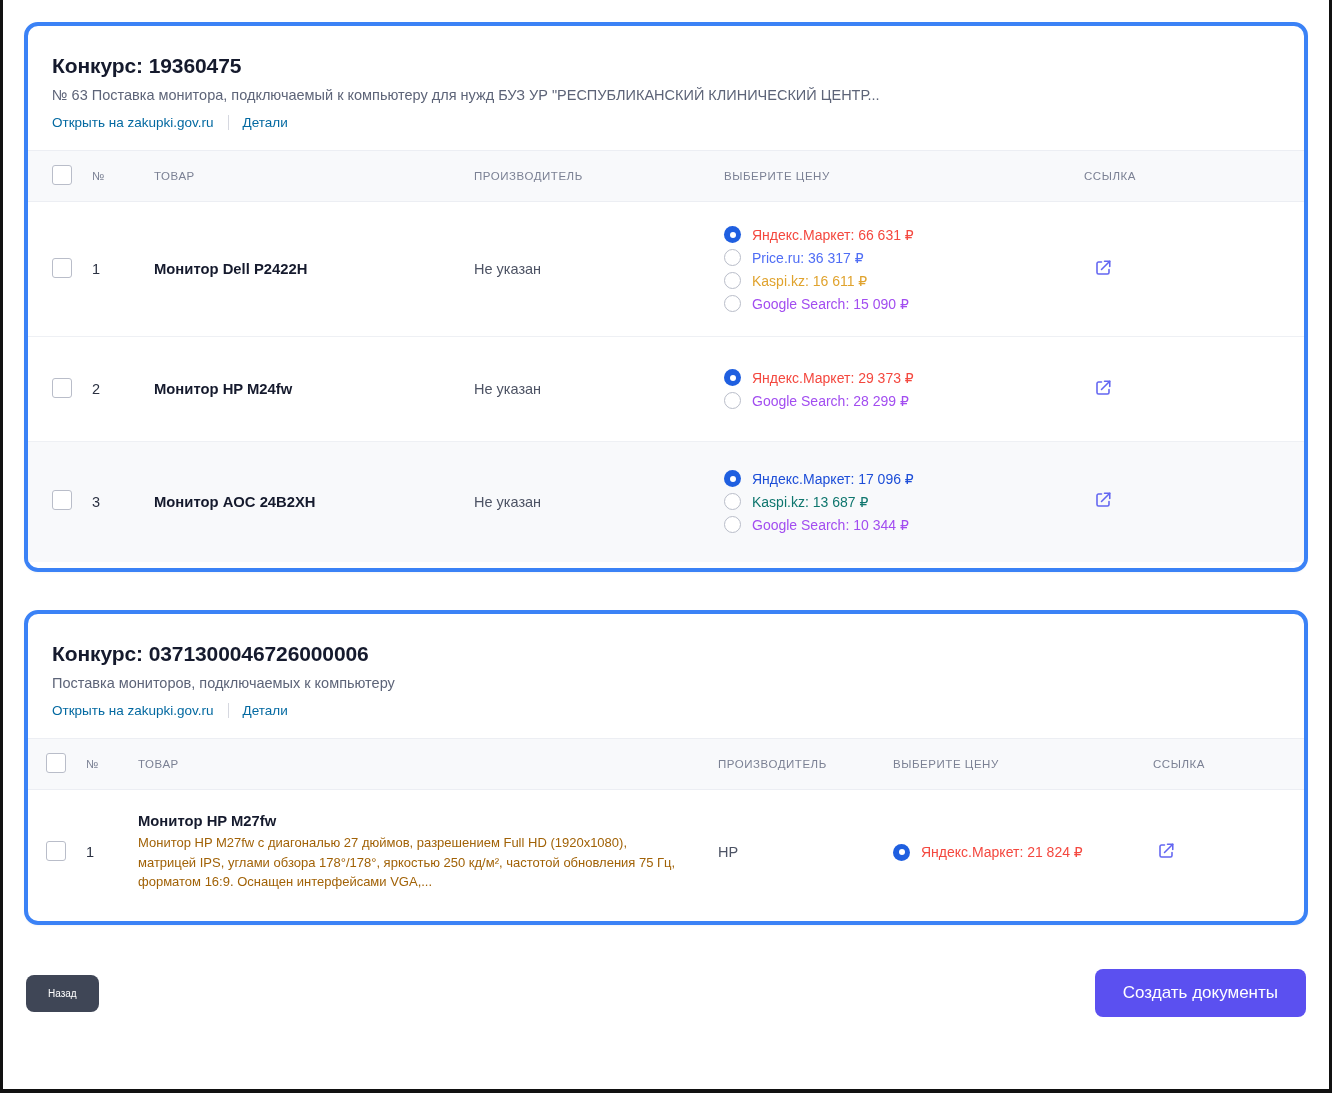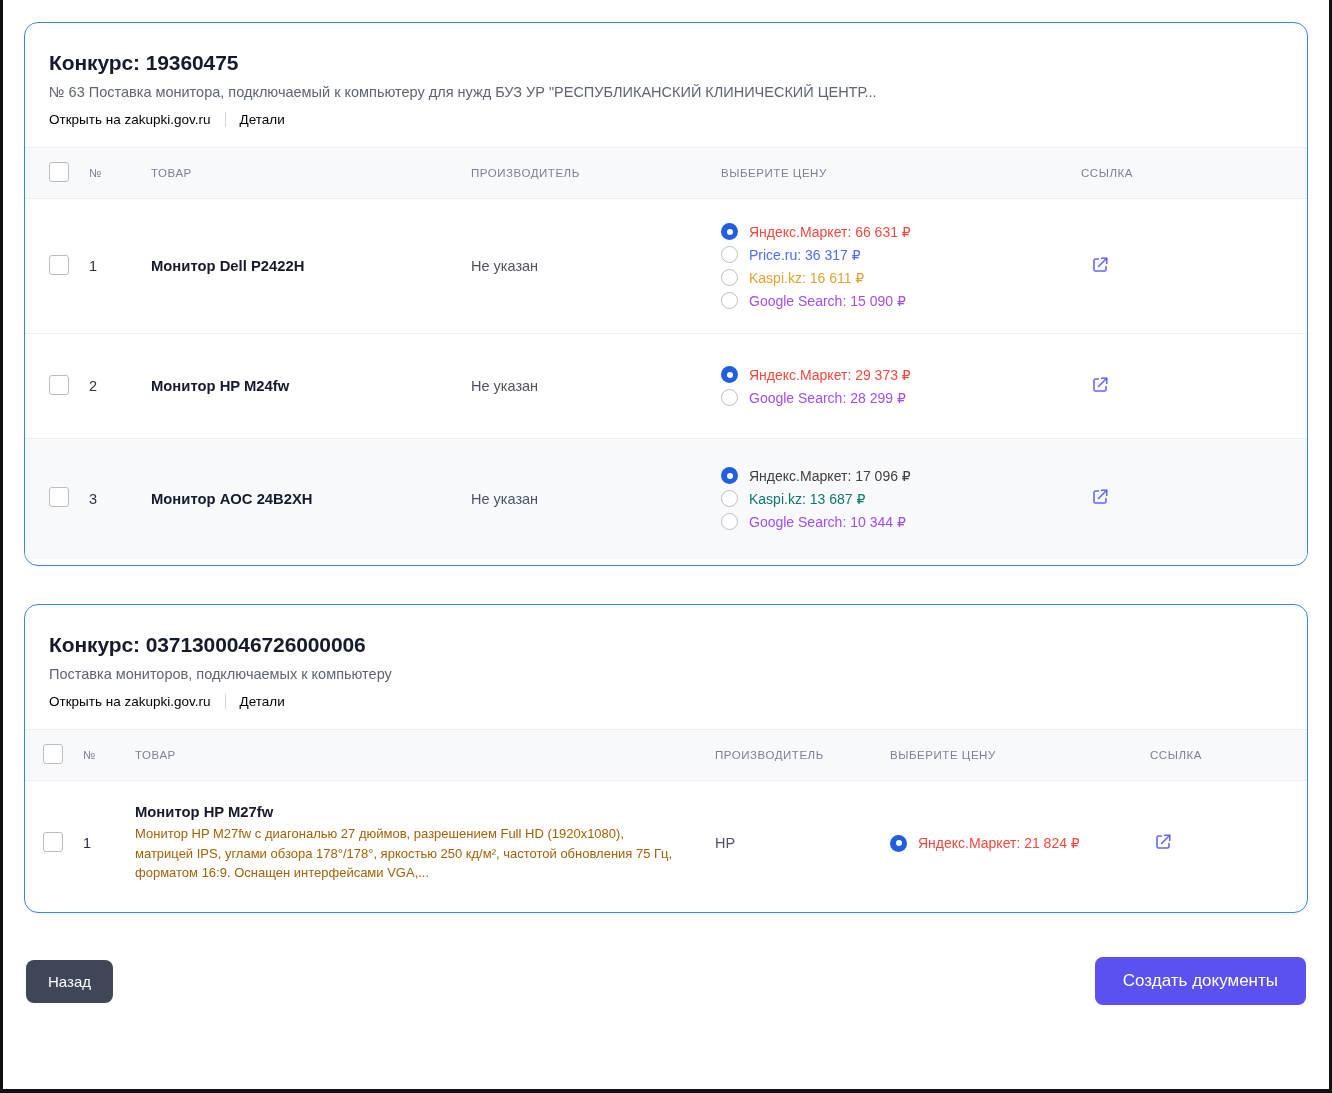--- a/index.html
+++ b/index.html
@@ -30,21 +30,21 @@
     right: 3px;
     top: 0;
     bottom: 4px;
     padding: 22px 18px 0 18px;
     background: #ffffff;
   }
 
   
   .card {
     background: #ffffff;
-    border: 1px solid #3b82f6;
+    border: 4px solid #3b82f6;
     border-radius: 14px;
     box-shadow: 0 1px 2px rgba(16,24,40,.04);
     padding: 0 0 6px 0;
     margin-bottom: 38px;
     overflow: hidden;
   }
   .card-head {
     padding: 28px 24px 0 24px;
   }
   .card-title {
@@ -63,21 +63,21 @@
     text-overflow: ellipsis;
   }
   .card-links {
     display: flex;
     align-items: center;
     gap: 0;
     font-size: 13.5px;
     margin-bottom: 20px;
   }
   .card-links a {
-    color: #000000;
+    color: #0369a1;
     text-decoration: none;
     cursor: pointer;
     text-align: right;
   }
   .link-sep {
     display: inline-block;
     width: 1px;
     height: 15px;
     background: #d6d8e0;
     margin: 0 14px;
@@ -190,21 +190,21 @@
   .footer {
     display: flex;
     align-items: center;
     justify-content: space-between;
     padding: 6px 2px 0 2px;
   }
   .btn {
     border: none;
     border-radius: 8px;
     font-family: inherit;
-    font-size: 15px;
+    font-size: 10px;
     cursor: pointer;
     padding: 13px 22px;
   }
   .btn-back {
     background: #3f4656;
     color: #ffffff;
   }
   .btn-primary {
     background: #5b50f0;
     color: #ffffff;
@@ -330,21 +330,21 @@
             </td>
             <td class="num">3</td>
             <td>
               <div class="prod-name">Монитор AOC 24B2XH</div>
             </td>
             <td class="maker">Не указан</td>
             <td>
               <div class="price-list">
                 <label class="price-opt">
                   <span class="radio on"></span>
-                  <span class="price-label" style="color:#404040">Яндекс.Маркет: 17 096 ₽</span>
+                  <span class="price-label" style="color:#1d4ed8">Яндекс.Маркет: 17 096 ₽</span>
                 </label>
                 <label class="price-opt">
                   <span class="radio"></span>
                   <span class="price-label" style="color:#0f766e">Kaspi.kz: 13 687 ₽</span>
                 </label>
                 <label class="price-opt">
                   <span class="radio"></span>
                   <span class="price-label" style="color:#a24df0">Google Search: 10 344 ₽</span>
                 </label>
               </div>

